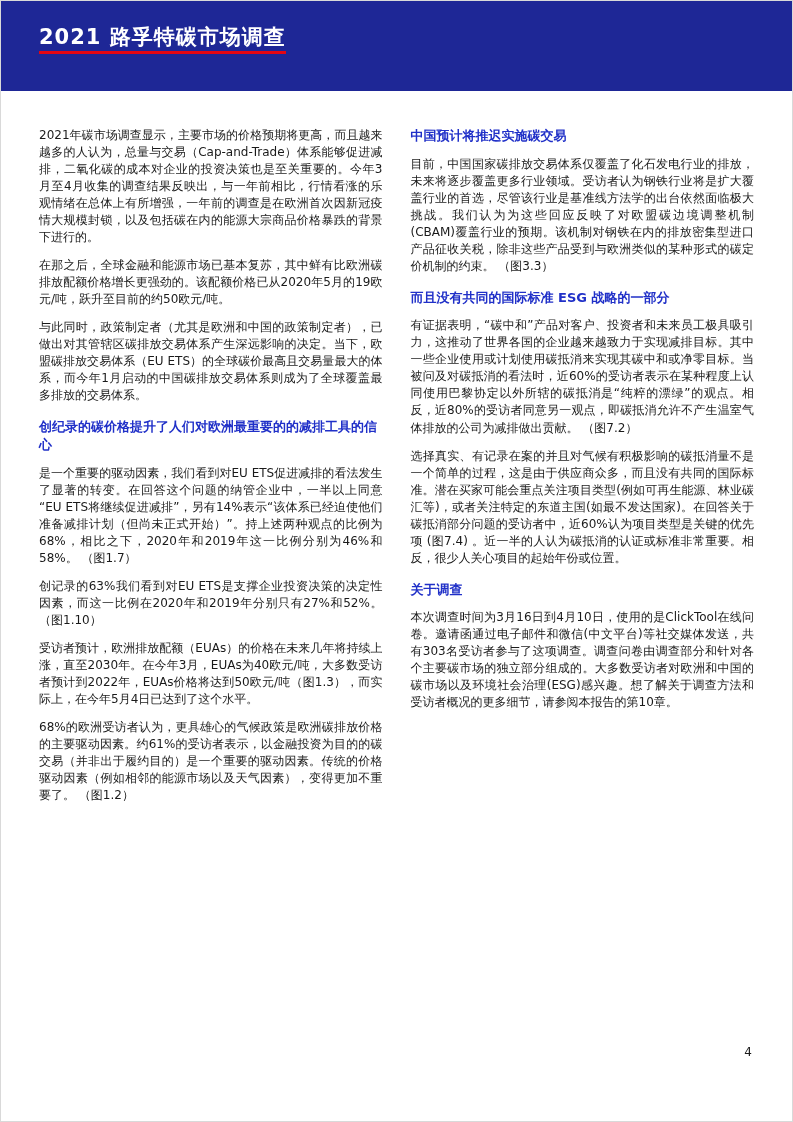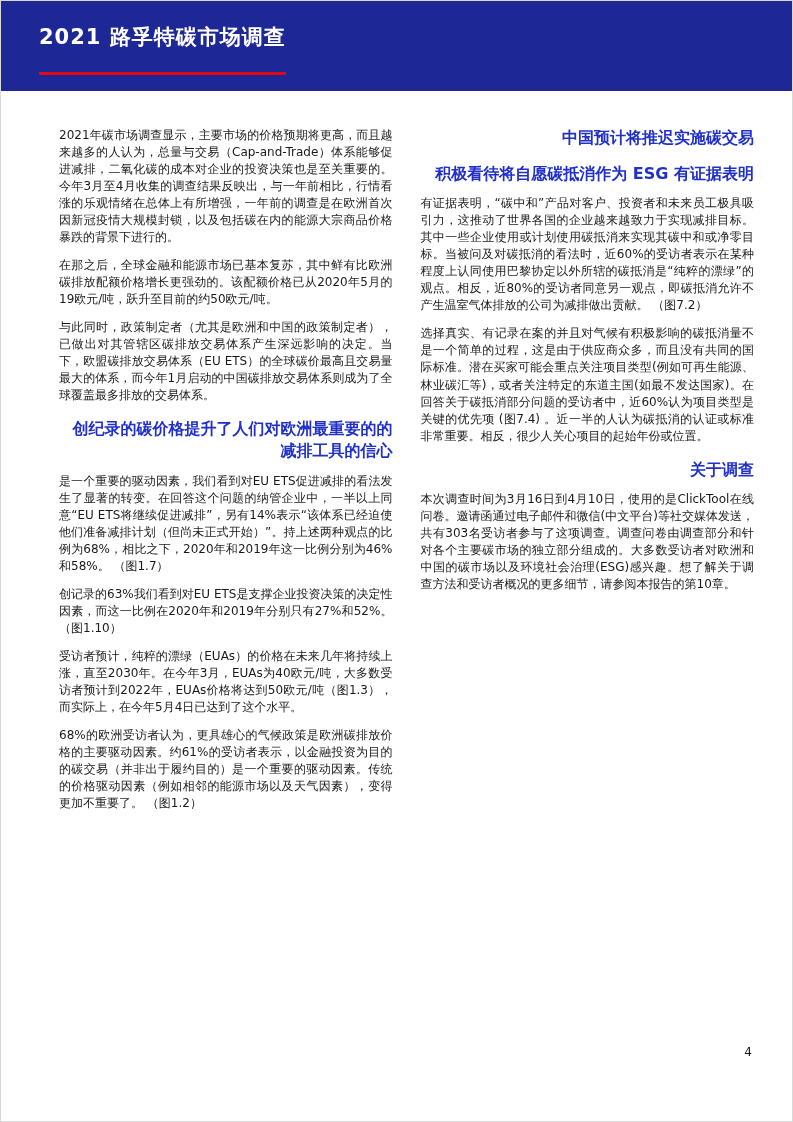--- a/index.html
+++ b/index.html
@@ -27,48 +27,48 @@
     box-sizing: border-box;
     padding: 24px 38px 0 38px;
   }
   .report-title {
     display: inline-block;
     color: #ffffff;
     font-size: 21px;
     font-weight: bold;
     letter-spacing: 1px;
     line-height: 1.2;
-    padding-bottom: 22px;
+    padding-bottom: 1px;
     border-bottom: 3px solid #e30613;
     margin: 0;
   }
   .body-area {
     display: flex;
     gap: 28px;
-    padding: 36px 38px 0 58px;
+    padding: 36px 38px 0 38px;
     box-sizing: border-box;
   }
   .column {
     flex: 1 1 0;
     min-width: 0;
   }
   .para {
     font-size: 12px;
     line-height: 1.42;
     color: #1a1a1a;
     text-align: justify;
     margin: 0 0 11px 0;
   }
   .heading {
-    font-size: 16px;
+    font-size: 13px;
     line-height: 1.35;
     font-weight: bold;
     color: #2030c8;
     margin: 14px 0 11px 0;
-    text-align: right;
+    text-align: left;
   }
   .heading.first {
     margin-top: 0;
   }
   .page-number {
     position: absolute;
     right: 40px;
     bottom: 62px;
     font-size: 12px;
     color: #1a1a1a;
@@ -85,27 +85,28 @@
 
   <div class="body-area">
 
     <div class="column">
       <p class="para">2021年碳市场调查显示，主要市场的价格预期将更高，而且越来越多的人认为，总量与交易（Cap-and-Trade）体系能够促进减排，二氧化碳的成本对企业的投资决策也是至关重要的。今年3月至4月收集的调查结果反映出，与一年前相比，行情看涨的乐观情绪在总体上有所增强，一年前的调查是在欧洲首次因新冠疫情大规模封锁，以及包括碳在内的能源大宗商品价格暴跌的背景下进行的。</p>
       <p class="para">在那之后，全球金融和能源市场已基本复苏，其中鲜有比欧洲碳排放配额价格增长更强劲的。该配额价格已从2020年5月的19欧元/吨，跃升至目前的约50欧元/吨。</p>
       <p class="para">与此同时，政策制定者（尤其是欧洲和中国的政策制定者），已做出对其管辖区碳排放交易体系产生深远影响的决定。当下，欧盟碳排放交易体系（EU ETS）的全球碳价最高且交易量最大的体系，而今年1月启动的中国碳排放交易体系则成为了全球覆盖最多排放的交易体系。</p>
       <h2 class="heading">创纪录的碳价格提升了人们对欧洲最重要的的减排工具的信心</h2>
       <p class="para">是一个重要的驱动因素，我们看到对EU ETS促进减排的看法发生了显著的转变。在回答这个问题的纳管企业中，一半以上同意“EU ETS将继续促进减排”，另有14%表示“该体系已经迫使他们准备减排计划（但尚未正式开始）”。持上述两种观点的比例为68%，相比之下，2020年和2019年这一比例分别为46%和58%。 （图1.7）</p>
       <p class="para">创记录的63%我们看到对EU ETS是支撑企业投资决策的决定性因素，而这一比例在2020年和2019年分别只有27%和52%。 （图1.10）</p>
-      <p class="para">受访者预计，纯粹的漂绿（EUAs）的价格在未来几年将持续上涨，直至2030年。在今年3月，EUAs为40欧元/吨，大多数受访者预计到2022年，EUAs价格将达到50欧元/吨（图1.3），而实际上，在今年5月4日已达到了这个水平。</p>
+      <p class="para">受访者预计，欧洲排放配额（EUAs）的价格在未来几年将持续上涨，直至2030年。在今年3月，EUAs为40欧元/吨，大多数受访者预计到2022年，EUAs价格将达到50欧元/吨（图1.3），而实际上，在今年5月4日已达到了这个水平。</p>
       <p class="para">68%的欧洲受访者认为，更具雄心的气候政策是欧洲碳排放价格的主要驱动因素。约61%的受访者表示，以金融投资为目的的碳交易（并非出于履约目的）是一个重要的驱动因素。传统的价格驱动因素（例如相邻的能源市场以及天气因素），变得更加不重要了。 （图1.2）</p>
     </div>
 
     <div class="column">
       <h2 class="heading first">中国预计将推迟实施碳交易</h2>
-      <h2 class="heading">积极看待将自愿碳抵消作为 ESG 有证据表明</h2>
+      <p class="para">目前，中国国家碳排放交易体系仅覆盖了化石发电行业的排放，未来将逐步覆盖更多行业领域。受访者认为钢铁行业将是扩大覆盖行业的首选，尽管该行业是基准线方法学的出台依然面临极大挑战。我们认为为这些回应反映了对欧盟碳边境调整机制(CBAM)覆盖行业的预期。该机制对钢铁在内的排放密集型进口产品征收关税，除非这些产品受到与欧洲类似的某种形式的碳定价机制的约束。 （图3.3）</p>
+      <h2 class="heading">而且没有共同的国际标准 ESG 战略的一部分</h2>
       <p class="para">有证据表明，“碳中和”产品对客户、投资者和未来员工极具吸引力，这推动了世界各国的企业越来越致力于实现减排目标。其中一些企业使用或计划使用碳抵消来实现其碳中和或净零目标。当被问及对碳抵消的看法时，近60%的受访者表示在某种程度上认同使用巴黎协定以外所辖的碳抵消是“纯粹的漂绿”的观点。相反，近80%的受访者同意另一观点，即碳抵消允许不产生温室气体排放的公司为减排做出贡献。 （图7.2）</p>
       <p class="para">选择真实、有记录在案的并且对气候有积极影响的碳抵消量不是一个简单的过程，这是由于供应商众多，而且没有共同的国际标准。潜在买家可能会重点关注项目类型(例如可再生能源、林业碳汇等)，或者关注特定的东道主国(如最不发达国家)。在回答关于碳抵消部分问题的受访者中，近60%认为项目类型是关键的优先项 (图7.4) 。近一半的人认为碳抵消的认证或标准非常重要。相反，很少人关心项目的起始年份或位置。</p>
       <h2 class="heading">关于调查</h2>
       <p class="para">本次调查时间为3月16日到4月10日，使用的是ClickTool在线问卷。邀请函通过电子邮件和微信(中文平台)等社交媒体发送，共有303名受访者参与了这项调查。调查问卷由调查部分和针对各个主要碳市场的独立部分组成的。大多数受访者对欧洲和中国的碳市场以及环境社会治理(ESG)感兴趣。想了解关于调查方法和受访者概况的更多细节，请参阅本报告的第10章。</p>
     </div>
 
   </div>
 
   <div class="page-number">4</div>
 

